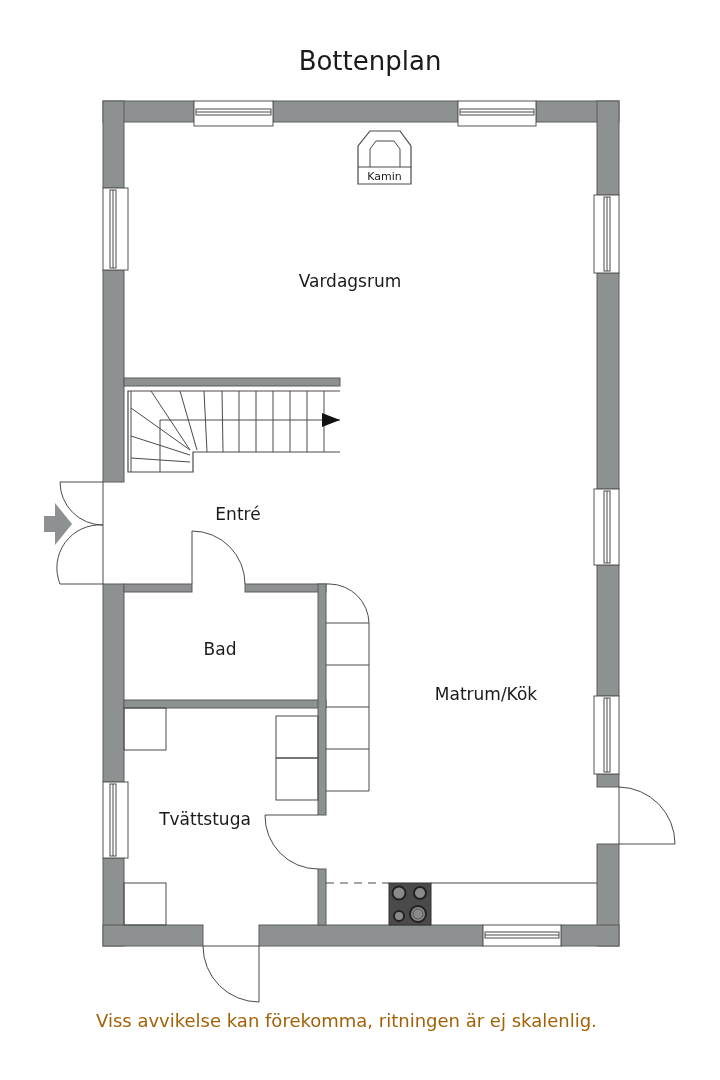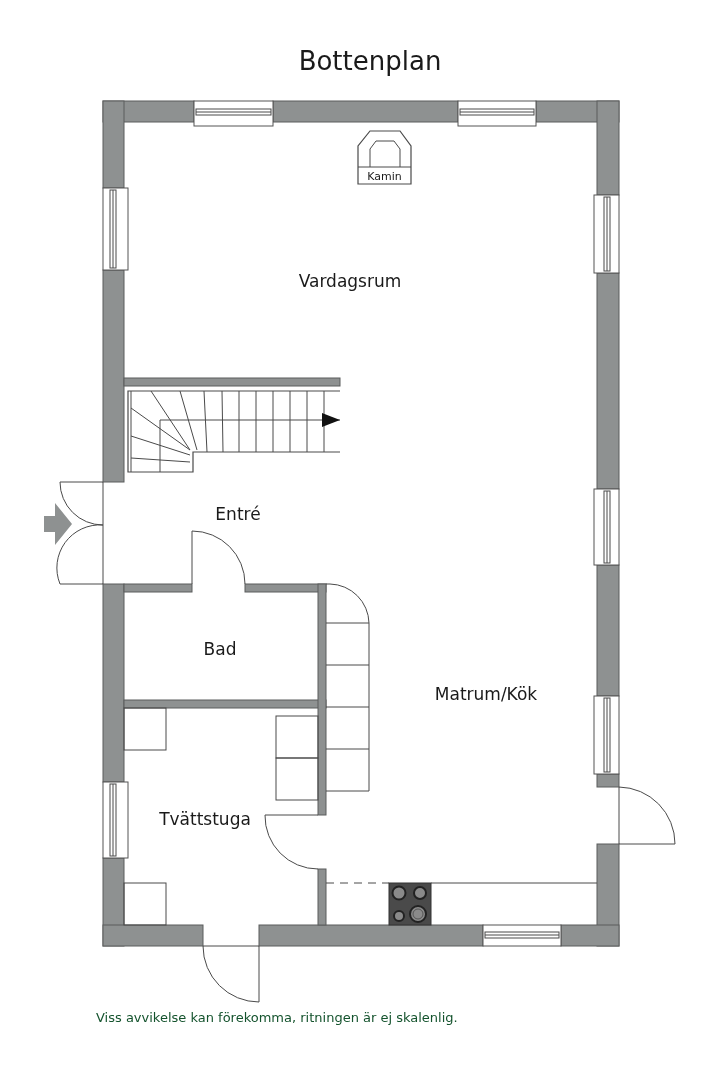--- a/index.html
+++ b/index.html
@@ -1,18 +1,18 @@
 <!DOCTYPE html>
 <html><head>
   <meta charset="utf-8">
   <style>
     html, body { margin: 0; padding: 0; background: #ffffff; }
     body { width: 720px; height: 1080px; position: relative; overflow: hidden; font-family: "DejaVu Sans", "Liberation Sans", sans-serif; }
     .title { position: absolute; left: 0; top: 46px; width: 740px; text-align: center; font-size: 26px; color: #1a1a1a; font-family: "DejaVu Sans", sans-serif; }
-    .footnote { position: absolute; left: 96px; top: 1010px; font-size: 13px; color: #14532d; font-family: "DejaVu Sans", sans-serif; }
+    .footnote { position: absolute; left: 96px; top: 1010px; font-size: 18px; color: #a16207; font-family: "DejaVu Sans", sans-serif; }
     svg { position: absolute; left: 0; top: 0; }
     .wall { fill: #8e9191; stroke: #5a5c5c; stroke-width: 1; }
     .line { fill: none; stroke: #4a4a4a; stroke-width: 1.2; }
     .thin { fill: none; stroke: #4a4a4a; stroke-width: 1; }
     .win-outer { fill: #ffffff; stroke: #555; stroke-width: 1; }
     .room-label { font-family: "DejaVu Sans", sans-serif; font-size: 17px; fill: #1a1a1a; }
     .small-label { font-family: "DejaVu Sans", sans-serif; font-size: 11px; fill: #1a1a1a; }
   </style>
 </head>
 <body>

